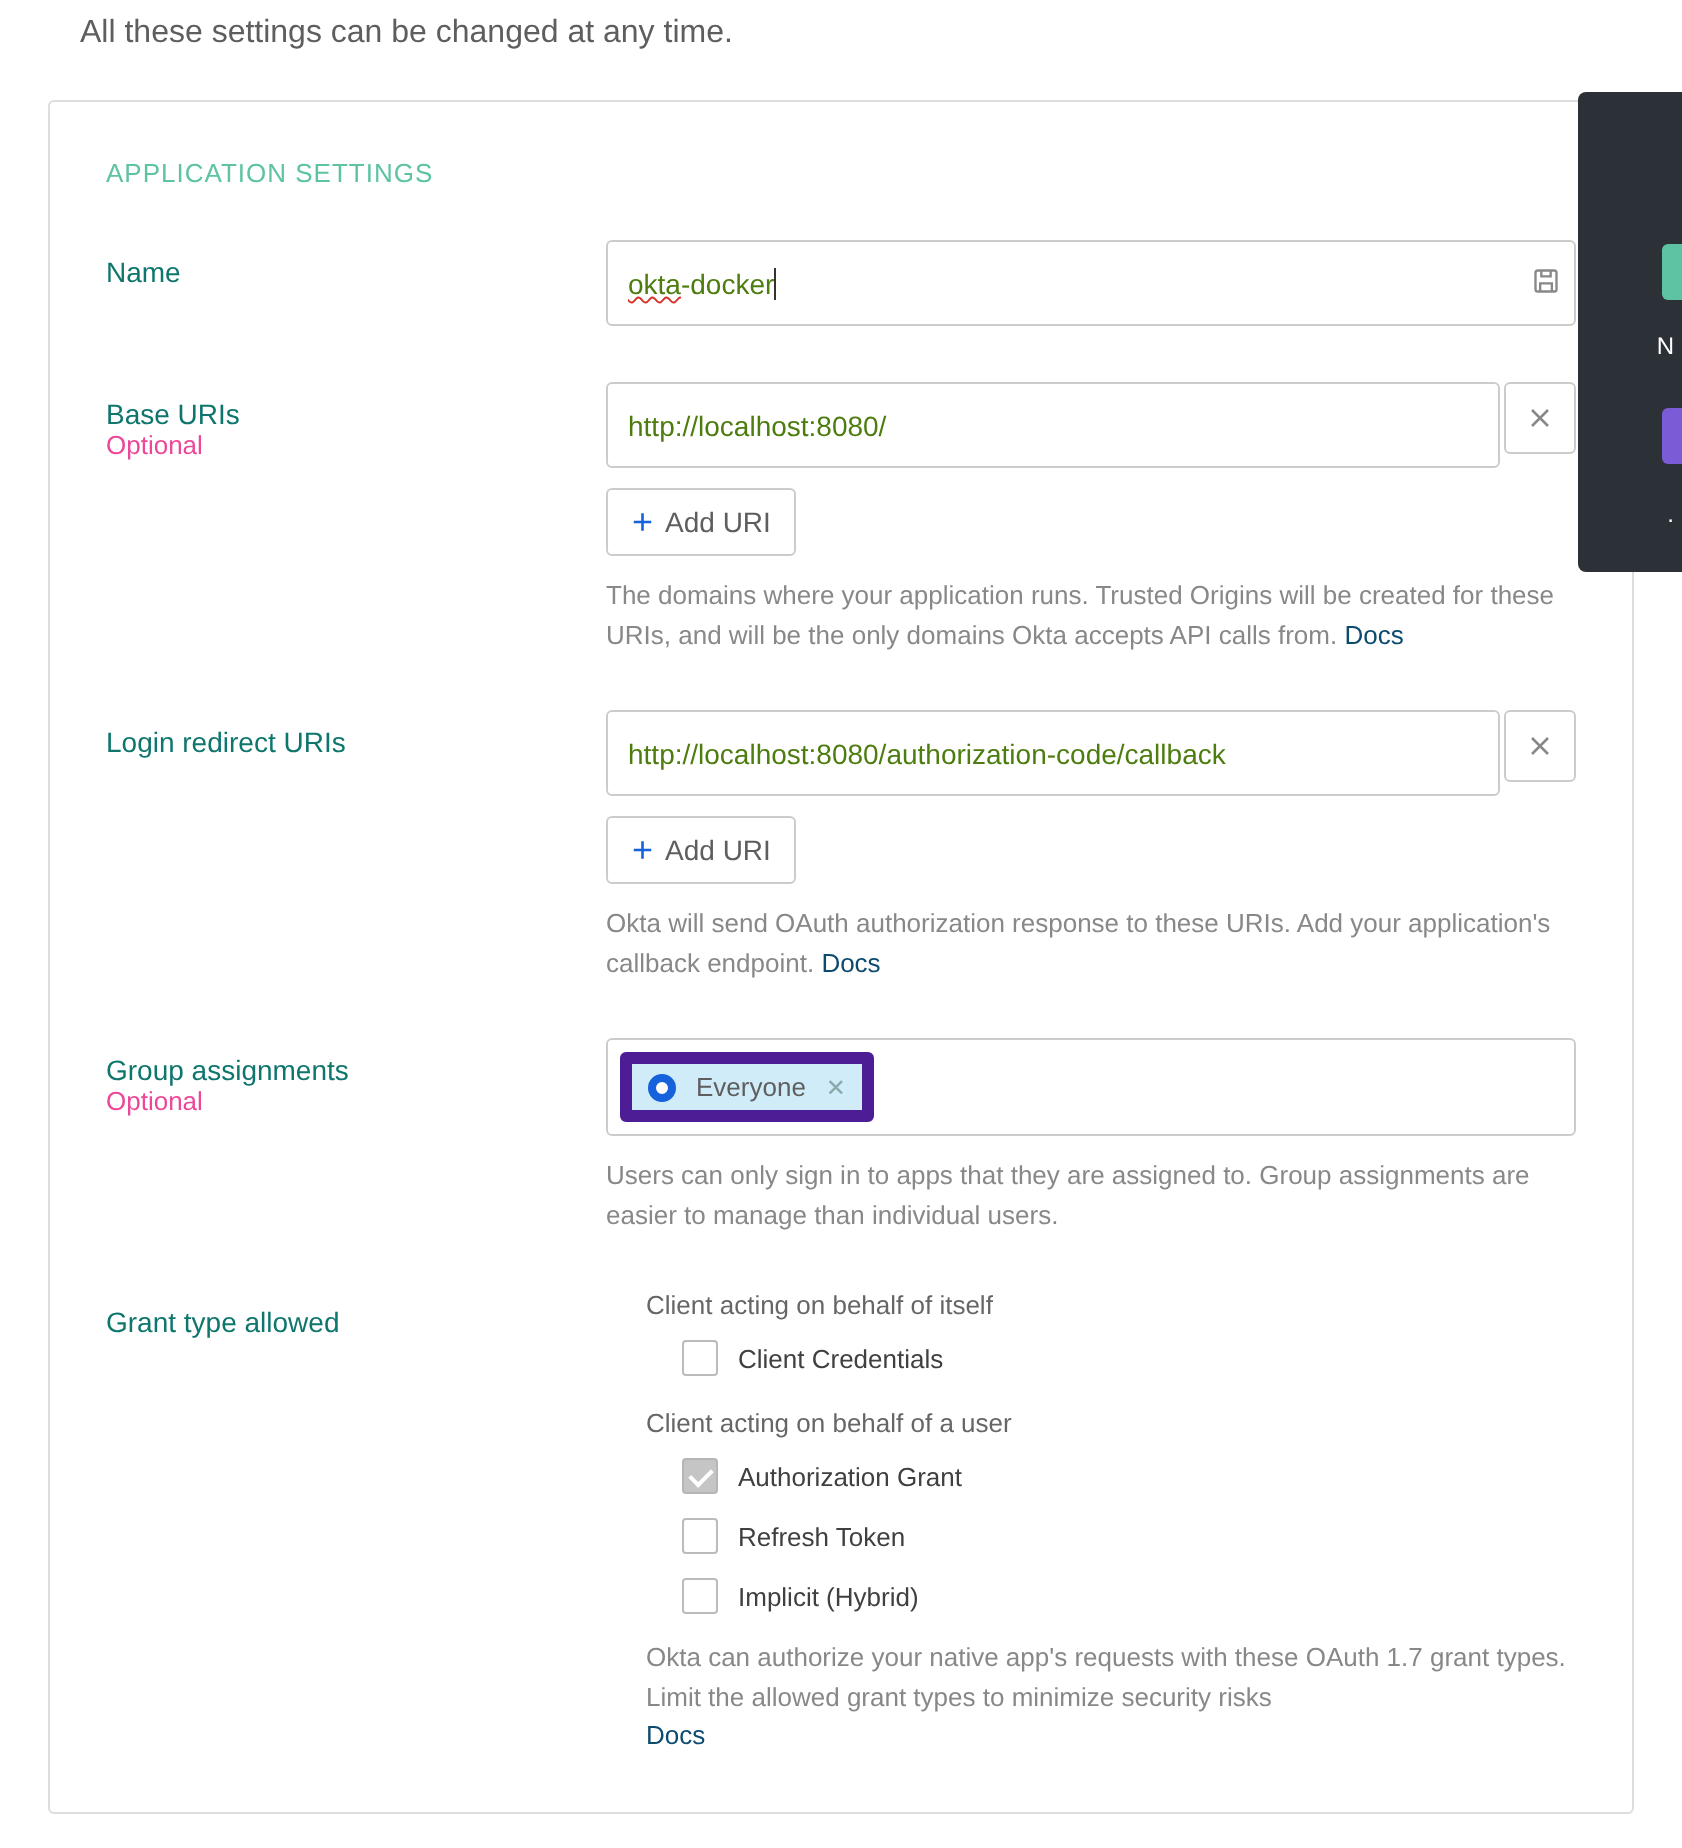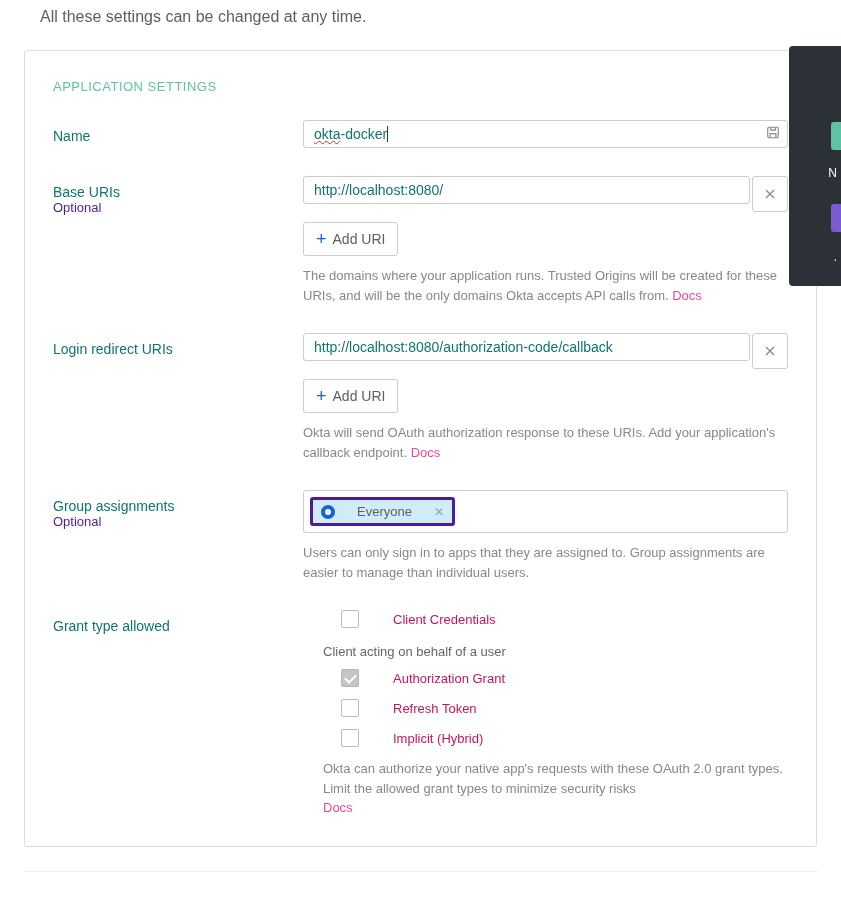--- a/index.html
+++ b/index.html
@@ -40,39 +40,39 @@
   .label-col {
     width: 250px;
     flex-shrink: 0;
     padding-top: 8px;
   }
   .label-main {
     color: #0f766e;
     font-size: 14px;
   }
   .label-sub {
-    color: #4c1d95;
+    color: #ec4899;
     font-size: 13px;
   }
   .field-col {
     flex: 1;
   }
   .input-row {
     display: flex;
     gap: 2px;
     margin-bottom: 10px;
   }
   .text-input {
     flex: 1;
-    height: 28px;
+    height: 43px;
     border: 1px solid #ccc;
     border-radius: 3px;
     padding: 0 10px;
     font-size: 14px;
-    color: #0f766e;
+    color: #4d7c0f;
     background: #fff;
   }
   .input-wrap {
     position: relative;
     flex: 1;
   }
   .input-end-icon {
     position: absolute;
     right: 8px;
     top: 50%;
@@ -111,39 +111,39 @@
     font-weight: 500;
     line-height: 1;
   }
   .helper-text {
     color: #888;
     font-size: 13px;
     line-height: 1.5;
     margin-top: 10px;
   }
   .helper-link {
-    color: #ec4899;
+    color: #0c4a6e;
     cursor: pointer;
   }
   .tag-input {
     border: 1px solid #ccc;
     border-radius: 3px;
     padding: 6px;
     min-height: 42px;
     display: flex;
     align-items: center;
     gap: 6px;
     flex-wrap: wrap;
   }
   .tag {
     display: inline-flex;
     align-items: center;
-    gap: 22px;
+    gap: 10px;
     background: #d0ecf9;
-    border: 3px solid #4c1d95;
+    border: 6px solid #4c1d95;
     padding: 4px 8px;
     border-radius: 3px;
     font-size: 13px;
     color: #5e5e5e;
   }
   .tag-circle {
     width: 14px;
     height: 14px;
     border-radius: 50%;
     background: #fff;
@@ -185,23 +185,22 @@
   .chk.checked::after {
     content: "";
     width: 5px;
     height: 9px;
     border: solid #fff;
     border-width: 0 2px 2px 0;
     transform: rotate(45deg);
     margin-top: -2px;
   }
   .chk-label {
-    color: #be185d;
-    font-size: 13px;
-    margin-left: 24px;
+    color: #404040;
+    font-size: 13px;
   }
   .side-panel {
     position: absolute;
     right: 0;
     top: 46px;
     width: 52px;
     height: 240px;
     background: #2b3137;
     border-top-left-radius: 4px;
     border-bottom-left-radius: 4px;
@@ -328,41 +327,42 @@
         </div>
         <div class="helper-text">Users can only sign in to apps that they are assigned to. Group assignments are easier to manage than individual users.</div>
       </div>
     </div>
 
     <div class="form-row last">
       <div class="label-col">
         <div class="label-main">Grant type allowed</div>
       </div>
       <div class="field-col">
+        <div class="subheading">Client acting on behalf of itself</div>
         <div class="checkbox-row">
           <div class="chk"></div>
           <div class="chk-label">Client Credentials</div>
         </div>
 
         <div class="subheading" style="margin-top:16px;">Client acting on behalf of a user</div>
         <div class="checkbox-row">
           <div class="chk checked"></div>
           <div class="chk-label">Authorization Grant</div>
         </div>
         <div class="checkbox-row">
           <div class="chk"></div>
           <div class="chk-label">Refresh Token</div>
         </div>
         <div class="checkbox-row">
           <div class="chk"></div>
           <div class="chk-label">Implicit (Hybrid)</div>
         </div>
 
         <div class="helper-text">
-          <span>Okta can authorize your native app's requests with these OAuth 2.0 grant types. Limit the allowed grant types to minimize security risks </span><br><span class="helper-link">Docs</span>
+          <span>Okta can authorize your native app's requests with these OAuth 1.7 grant types. Limit the allowed grant types to minimize security risks </span><br><span class="helper-link">Docs</span>
         </div>
       </div>
     </div>
   </div>
 
   <div style="border-top:1px solid #eee;margin-top:24px;"></div>
 
 </div>
 
 <div class="side-panel">

